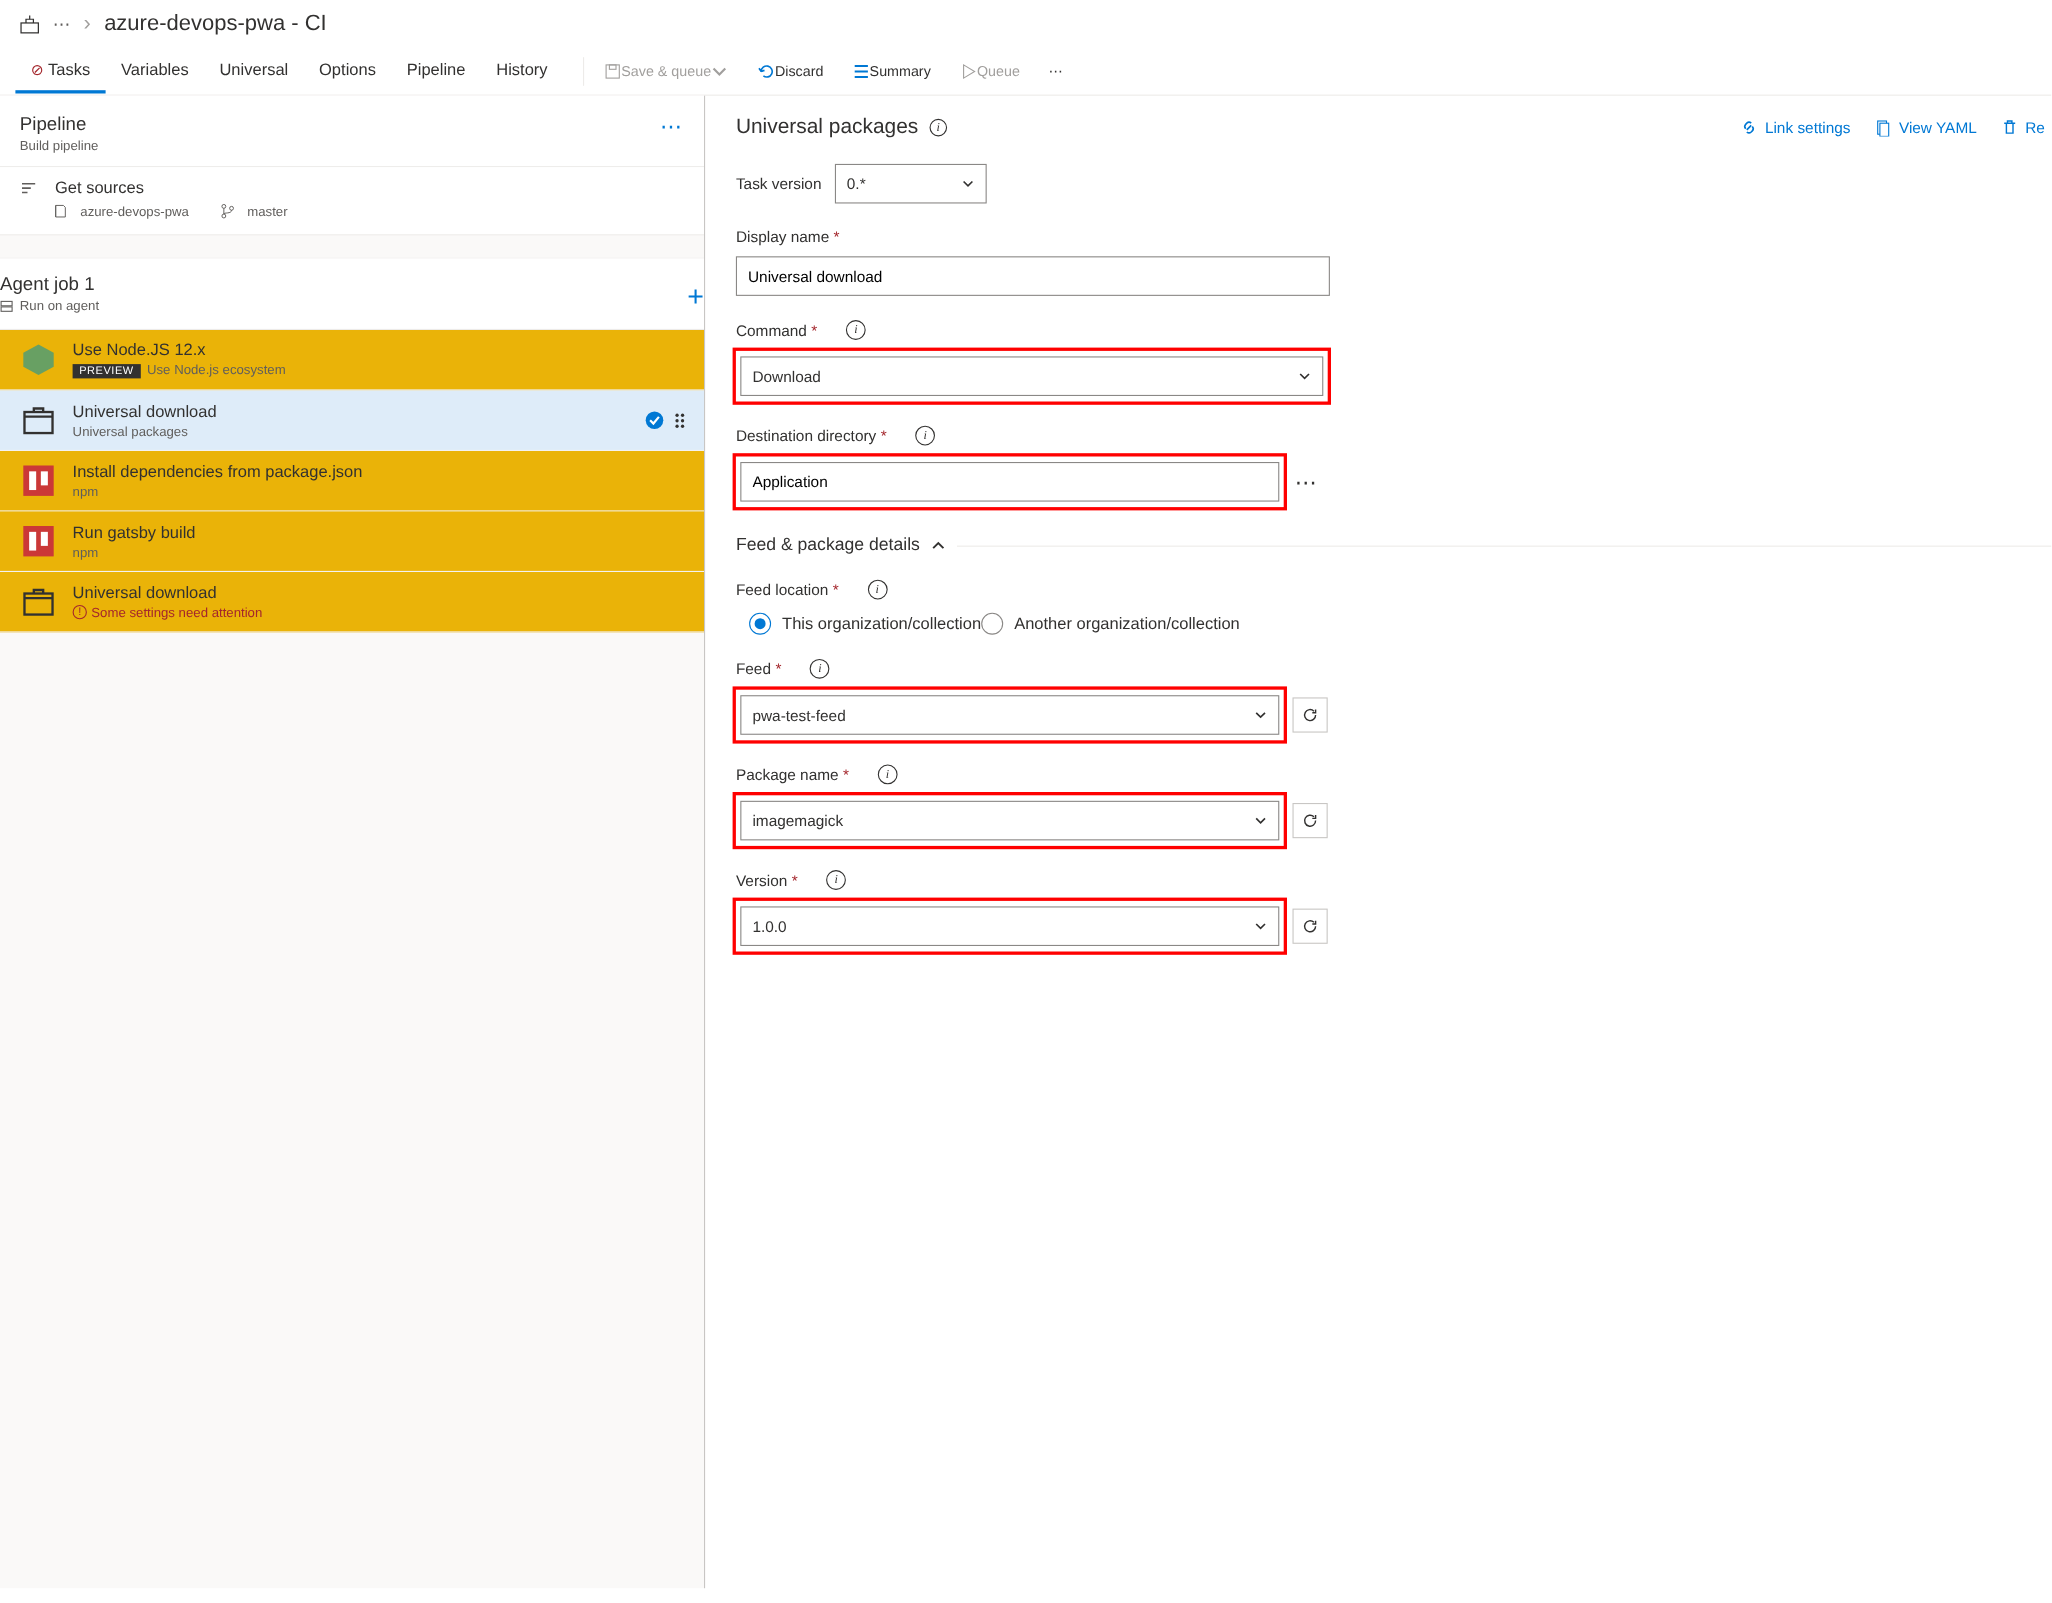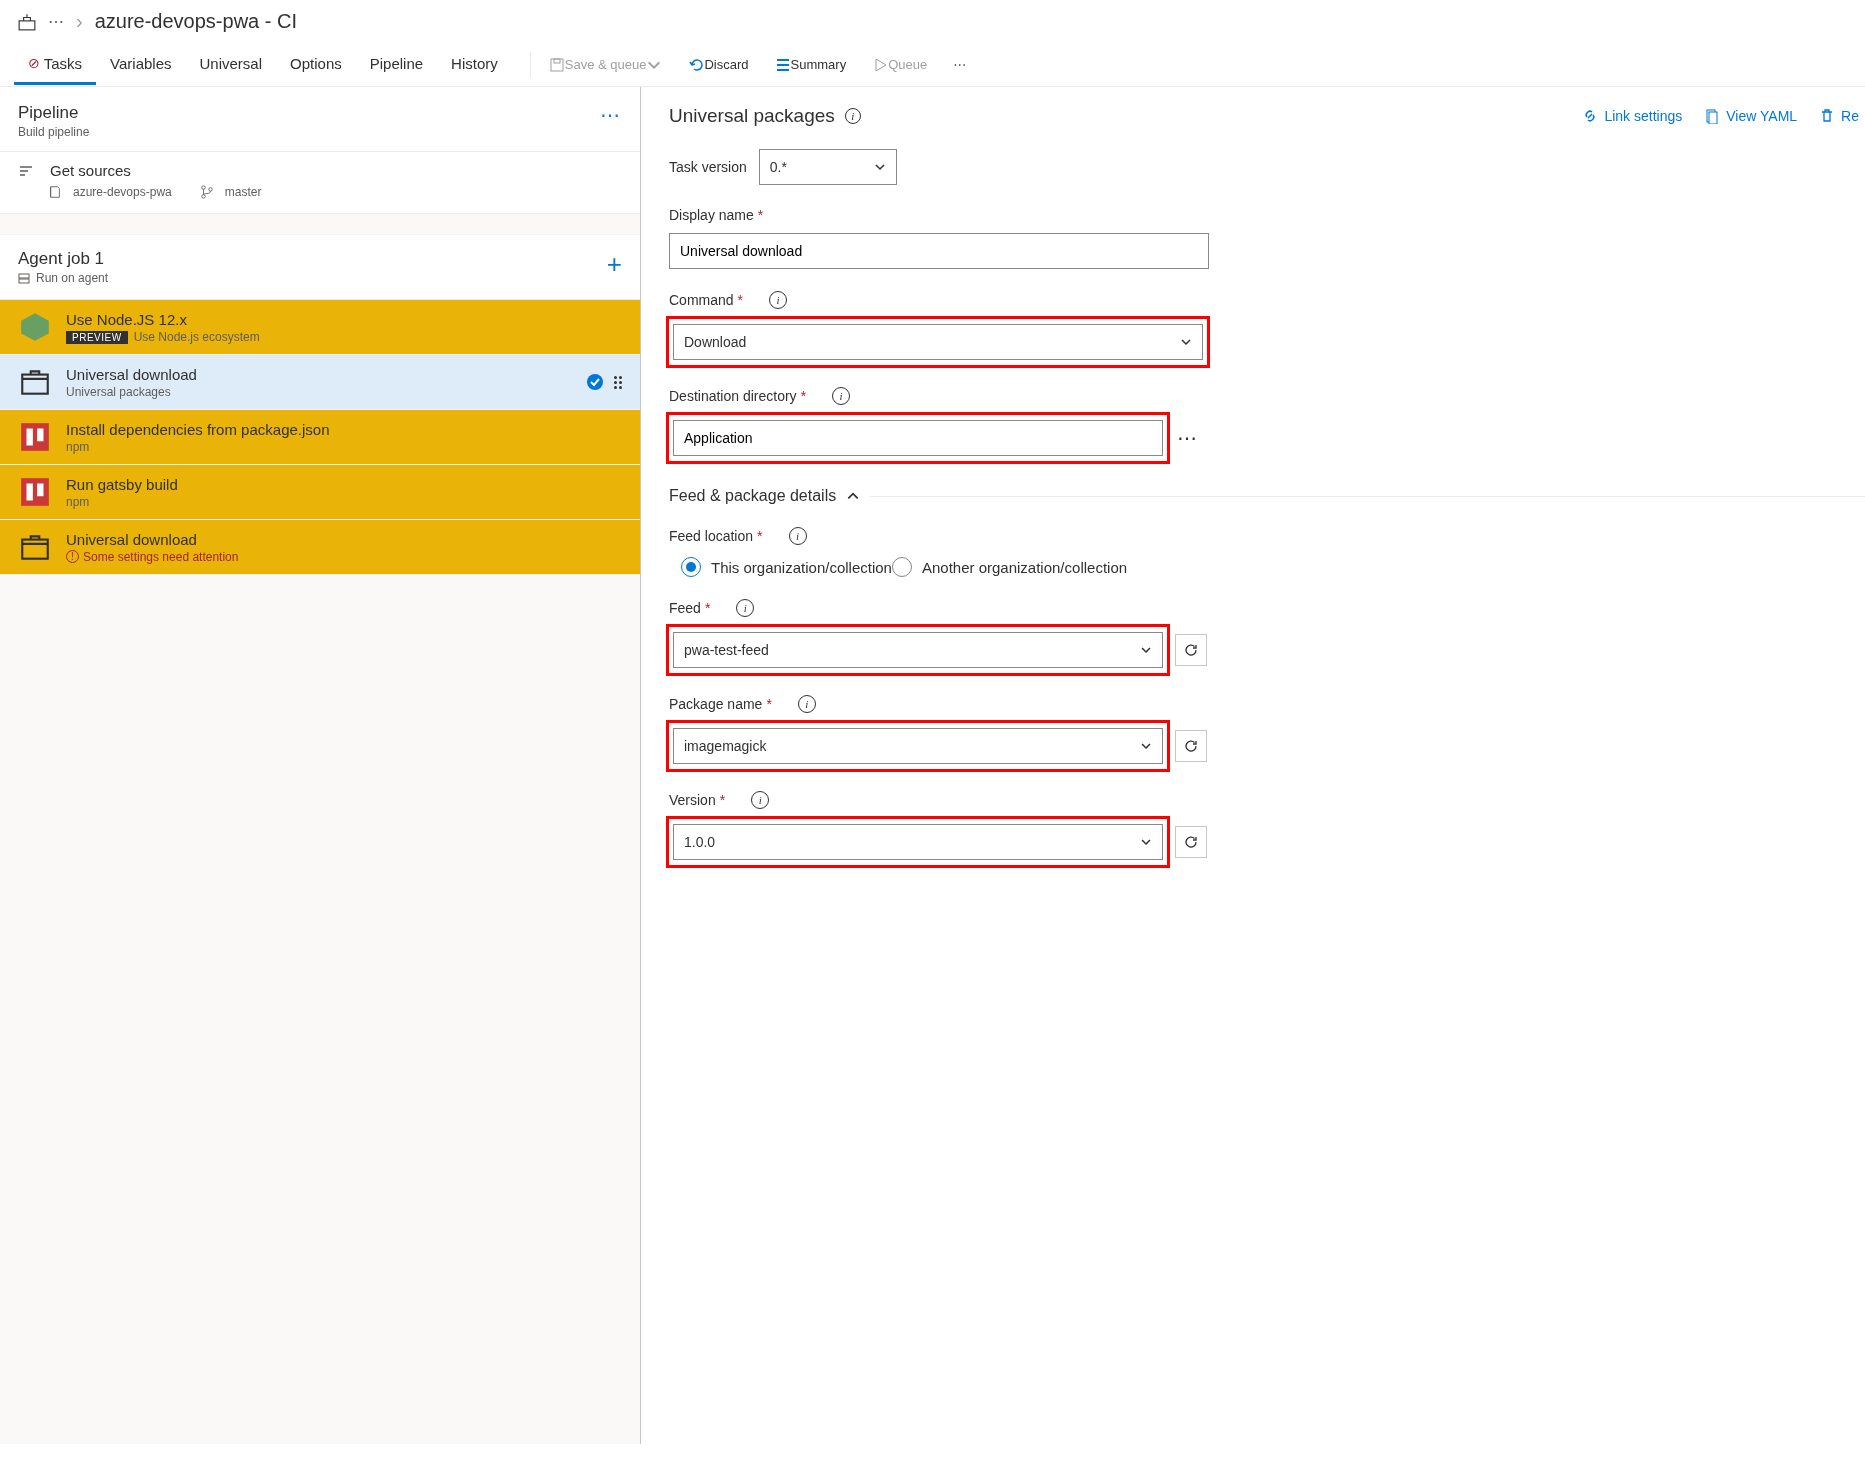--- a/index.html
+++ b/index.html
@@ -23,21 +23,21 @@
   .right-pane { flex: 1; padding: 18px 0 18px 28px; position: relative; }
   .pipeline-header { display:flex; justify-content:space-between; align-items:flex-start; padding: 16px 18px 12px; background:#fff; border-bottom:1px solid #edebe9; }
   .pipeline-header .title { font-size: 17px; }
   .pipeline-header .sub { font-size: 12px; color: #605e5c; margin-top:2px; }
   .more-dots { font-size: 20px; color:#0078d4; cursor:pointer; letter-spacing: 2px; }
   .get-sources { padding: 10px 18px 14px; background:#fff; border-bottom:1px solid #edebe9; }
   .gs-row1 { display:flex; align-items:center; gap:16px; }
   .gs-title { font-size: 15px; }
   .gs-row2 { display:flex; align-items:center; gap: 28px; margin-top:6px; font-size:12px; color:#605e5c; padding-left: 30px; }
   .gs-row2 span { display:flex; align-items:center; gap:11px; }
-  .agent-header { display:flex; justify-content:space-between; align-items:flex-start; padding: 14px 18px; background:#fff; border-bottom:1px solid #edebe9; margin-top: 20px; border-top:1px solid #f3f2f1; }
+  .agent-header { display:flex; justify-content:space-between; align-items:flex-end; padding: 14px 0; background:#fff; border-bottom:1px solid #edebe9; margin-top: 20px; border-top:1px solid #f3f2f1; }
   .agent-header .plus { color:#0078d4; font-size:26px; font-weight:200; cursor:pointer; }
   .task-item { display:flex; align-items:center; gap: 14px; padding: 10px 18px; background:#eab308; border-bottom:1px solid #f3f2f1; cursor:pointer; }
   .task-item.selected { background:#deecf9; }
   .task-icon { width:34px; height:34px; flex-shrink:0; display:flex; align-items:center; justify-content:center; }
   .task-main { flex:1; }
   .task-title { font-size:15px; }
   .task-sub { font-size:12px; color:#605e5c; margin-top:2px; }
   .task-sub.err { color:#a4262c; display:flex; align-items:center; gap:4px; }
   .preview-badge { background:#323130; color:#fff; font-size:10px; padding:1px 6px; letter-spacing:0.5px; display:inline-block; margin-right:6px; }
   .task-right { display:flex; align-items:center; gap:10px; }

